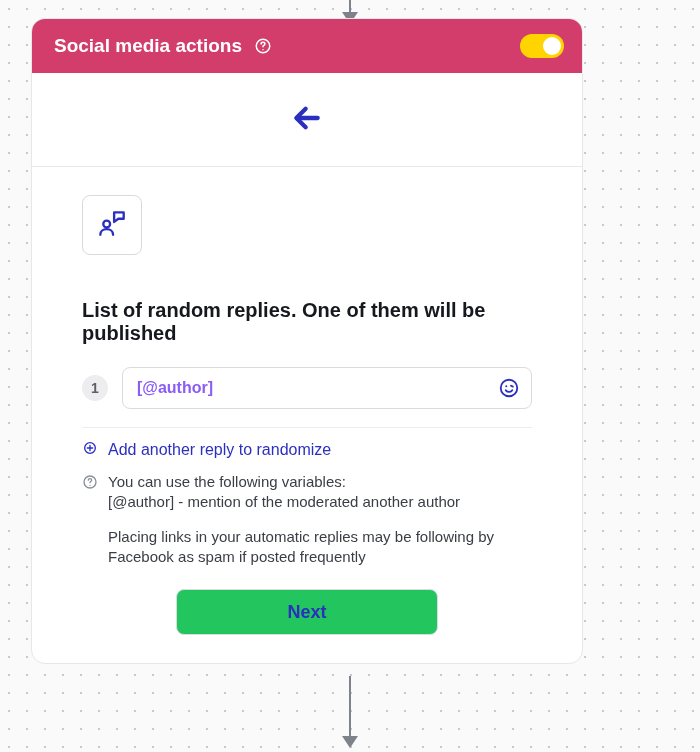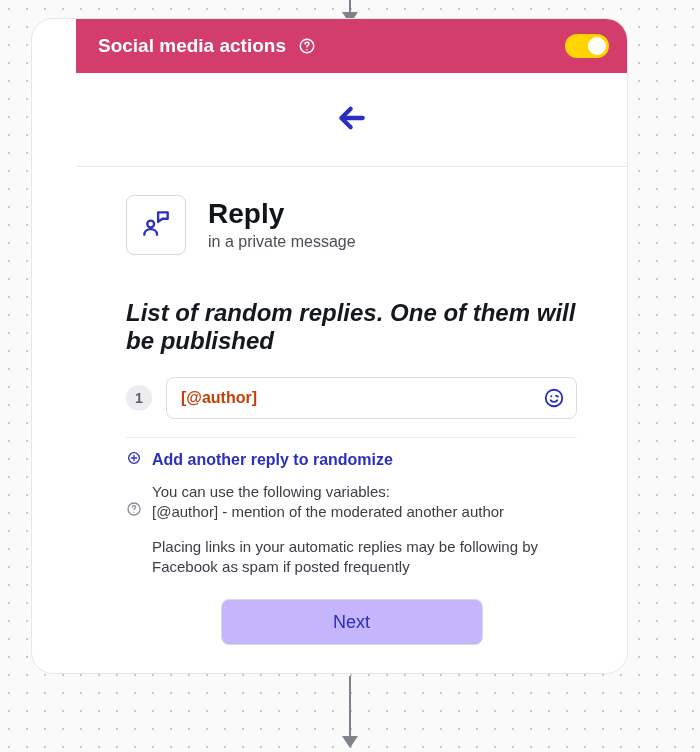--- a/index.html
+++ b/index.html
@@ -9,27 +9,26 @@
     background-color: #fafafa;
     background-image: radial-gradient(#c8c8c8 1px, transparent 1px);
     background-size: 18px 18px;
     background-position: 0 0;
     position: relative;
   }
   .card {
     position: absolute;
     left: 31px;
     top: 18px;
-    width: 597px;
+    width: 552px;
     background: #ffffff;
     border: 1px solid #e5e7ea;
-    border-radius: 22px;
+    border-radius: 14px;
     overflow: hidden;
     box-shadow: 0 0 0 rgba(0,0,0,0);
-    padding-left: 44px;
   }
   .card-header {
     background: #d23d6c;
     height: 54px;
     display: flex;
     align-items: center;
     padding: 0 18px 0 22px;
   }
   .card-header-title {
     color: #ffffff;
@@ -83,25 +82,24 @@
     font-weight: 800;
     color: #111418;
     line-height: 1.1;
   }
   .reply-subtitle {
     font-size: 16px;
     color: #4a4f57;
     margin-top: 4px;
   }
   .list-label {
-    font-size: 24px;
+    font-size: 20px;
     font-weight: 800;
     color: #15181d;
     margin-bottom: 22px;
-    font-style: italic;
   }
   .reply-row {
     display: flex;
     align-items: center;
     gap: 14px;
     margin-bottom: 18px;
   }
   .badge-num {
     width: 26px; height: 26px;
     border-radius: 50%;
@@ -122,65 +120,65 @@
     align-items: center;
     padding: 0 10px 0 14px;
     background: #fff;
   }
   .reply-input {
     flex: 1;
     border: none;
     outline: none;
     font-size: 16px;
     font-weight: 700;
-    color: #c2410c;
+    color: #8b5cf6;
     background: transparent;
   }
   .emoji-btn {
     width: 24px; height: 24px;
     display: flex; align-items: center; justify-content: center;
   }
   .divider-thin {
     height: 1px;
     background: #ededf0;
     margin: 0 0 12px 0;
   }
   .add-row {
     display: flex;
     align-items: center;
     gap: 10px;
     color: #2b2fbf;
     font-size: 16px;
-    font-weight: 700;
+    font-weight: 400;
     margin-bottom: 12px;
     cursor: pointer;
   }
   .hint-row {
     display: flex;
     gap: 10px;
     color: #3a3e45;
     font-size: 15px;
     line-height: 1.35;
   }
   .hint-text { flex: 1; }
-  .hint-block { margin-bottom: 14px; align-items: flex-end; }
+  .hint-block { margin-bottom: 14px; }
   .next-row {
     display: flex;
     justify-content: center;
     margin-top: 22px;
   }
   .next-btn {
     width: 262px;
     height: 46px;
     border: 1px solid #d9dbe1;
     border-radius: 8px;
-    background: #c4b5fd;
+    background: #22c55e;
     color: #2b2fbf;
     font-size: 18px;
-    font-weight: 400;
+    font-weight: 700;
     display: flex;
     align-items: center;
     justify-content: center;
     cursor: pointer;
   }
   
   .connector-top {
     position: absolute;
     left: 50%; transform: translateX(-50%);
     top: -2px;
@@ -242,24 +240,20 @@
 
     <div class="reply-header">
       <div class="reply-icon-box">
         <span>
           <svg viewBox="0 0 32 32" width="34" height="34" fill="none" stroke="#2b2fbf" stroke-width="2.2" stroke-linecap="round" stroke-linejoin="round">
             <circle cx="11" cy="17" r="3.2"></circle>
             <path d="M5 27c0-3.2 2.7-5.2 6-5.2s6 2 6 5.2"></path>
             <path d="M18 6h9v6h-5l-4 3v-3h0z"></path>
           </svg>
         </span>
-      </div>
-      <div>
-        <div class="reply-title">Reply</div>
-        <div class="reply-subtitle">in a private message</div>
       </div>
     </div>
 
     <div class="list-label">List of random replies. One of them will be published</div>
 
     <div class="reply-row">
       <div class="badge-num">1</div>
       <div class="reply-input-wrap">
         <input class="reply-input" type="text" value="[@author]" style="">
         <span class="emoji-btn">

